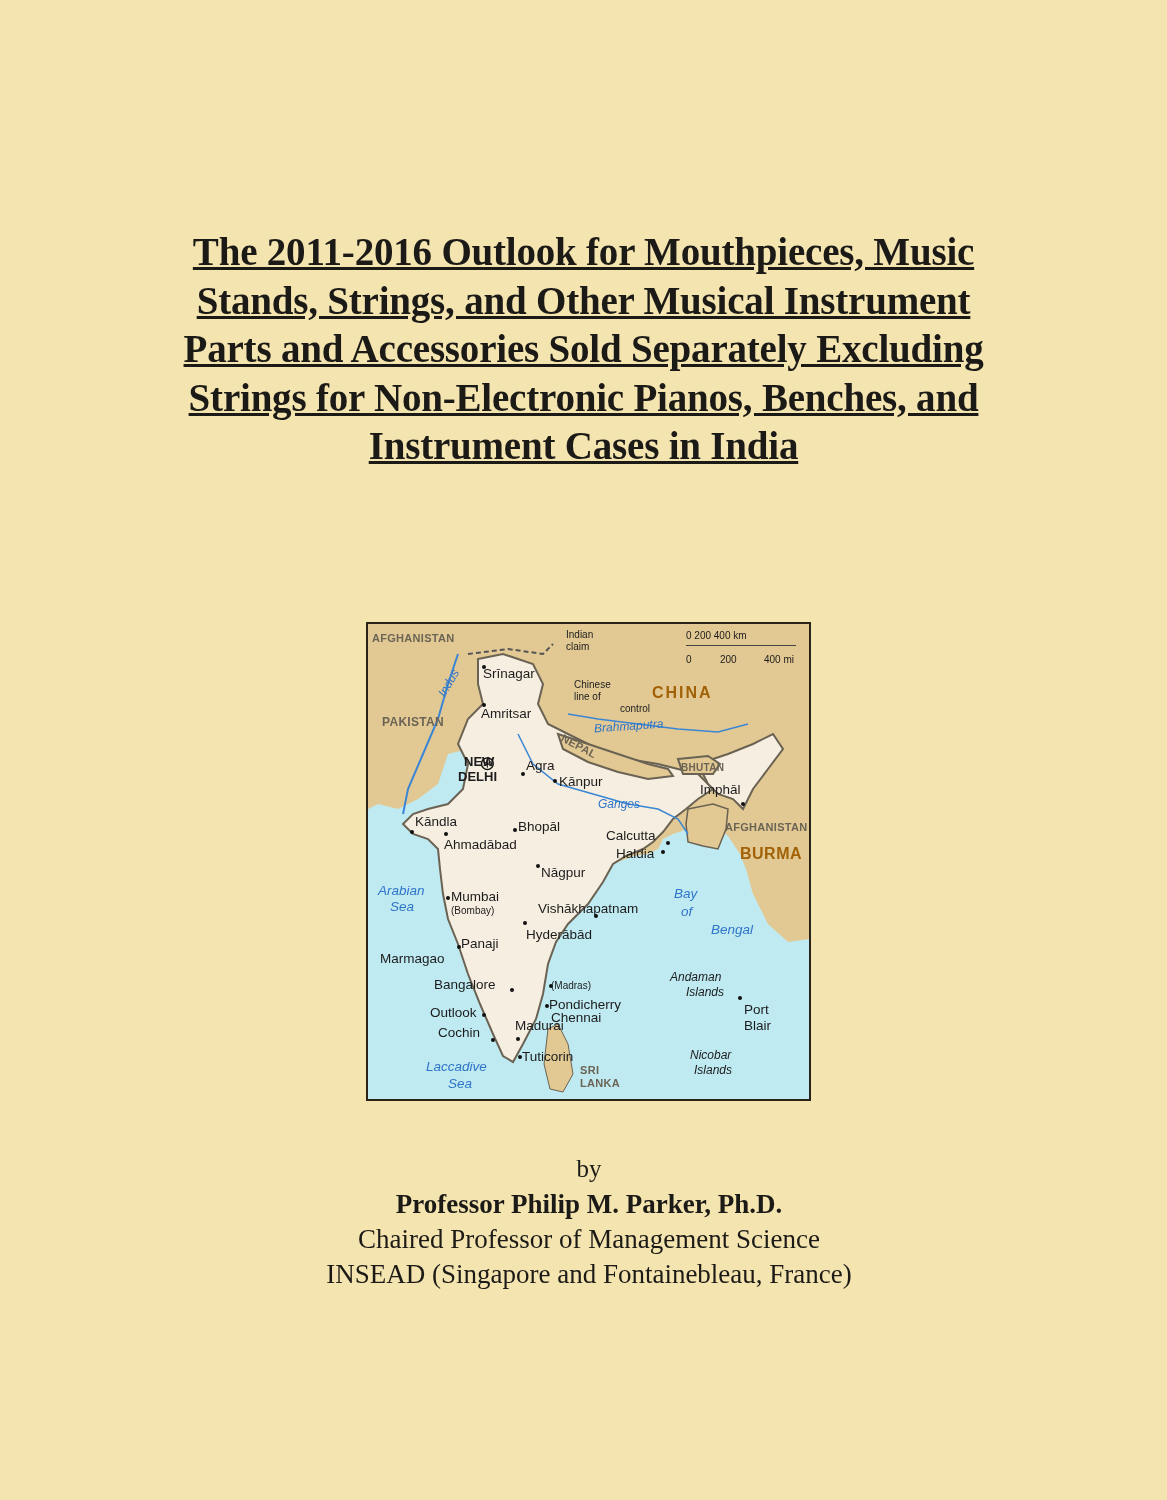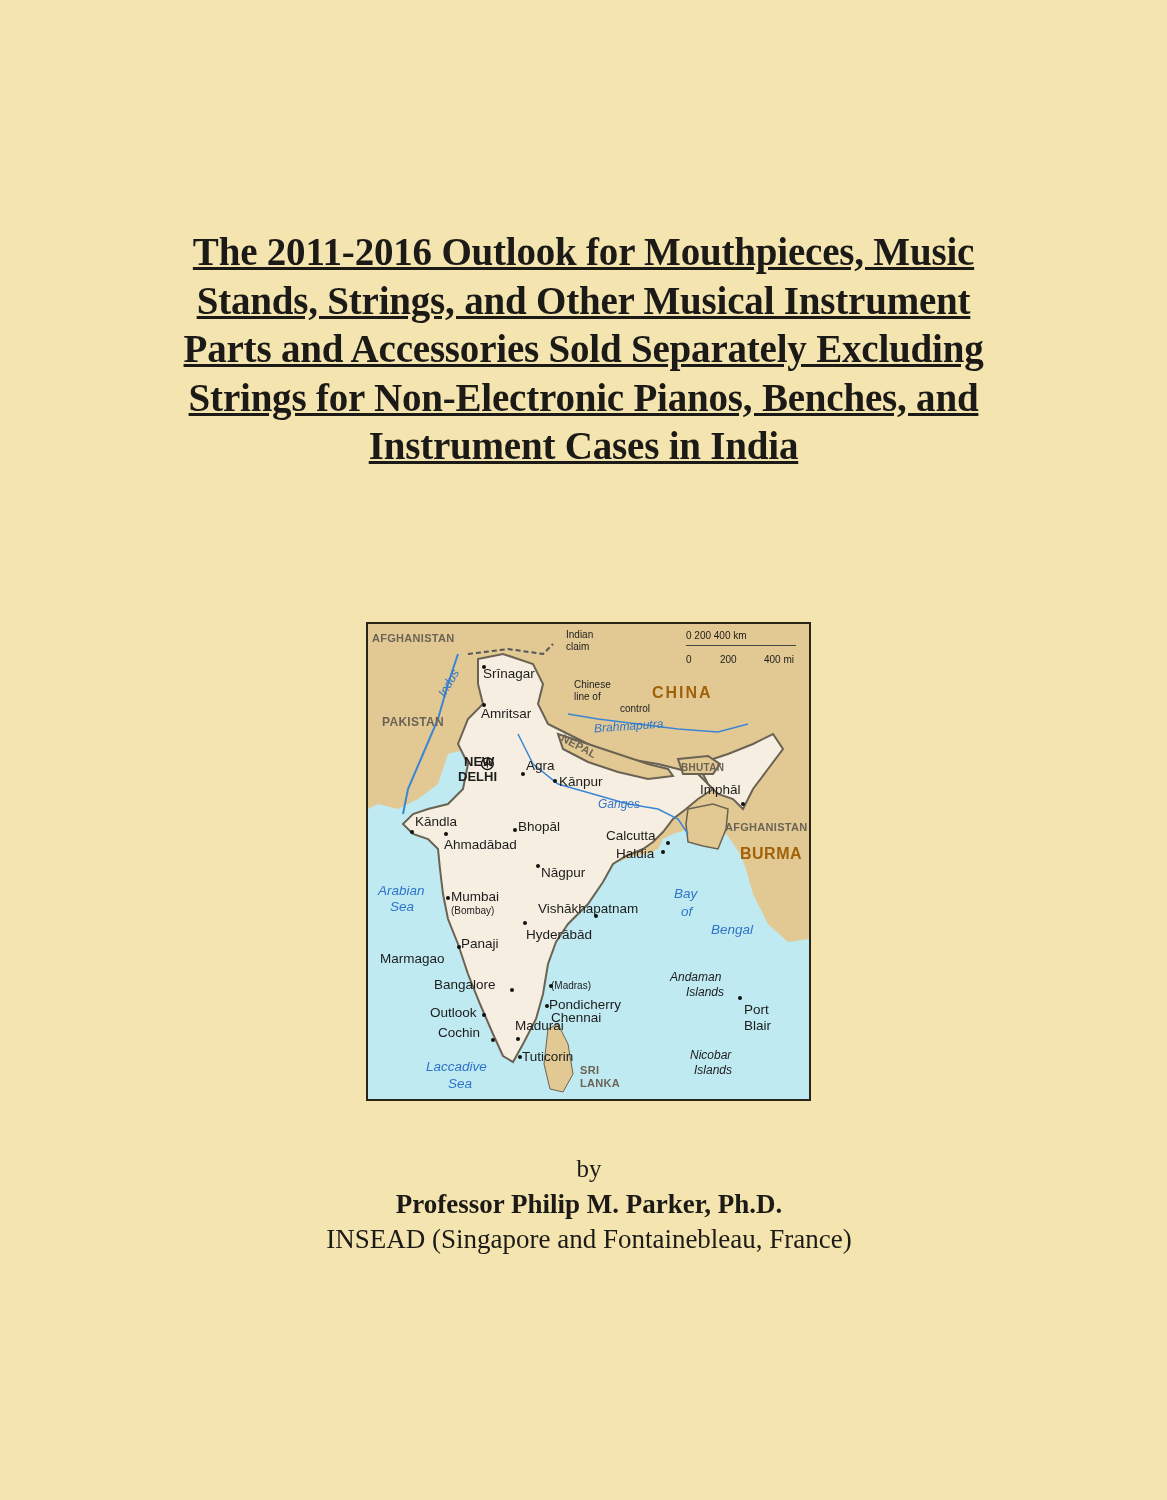--- a/index.html
+++ b/index.html
@@ -161,14 +161,15 @@
 
   <span class="lbl isl" style="left:302px;top:346px;">Andaman</span>
   <span class="lbl isl" style="left:318px;top:361px;">Islands</span>
   <span class="lbl isl" style="left:322px;top:424px;">Nicobar</span>
   <span class="lbl isl" style="left:326px;top:439px;">Islands</span>
 </div>
 
 <div class="credits">
   <div class="by">by</div>
   <div class="author">Professor Philip M. Parker, Ph.D.</div>
+  <div class="line">Chaired Professor of Management Science</div>
   <div class="line">INSEAD (Singapore and Fontainebleau, France)</div>
 </div>
 
 </body></html>

